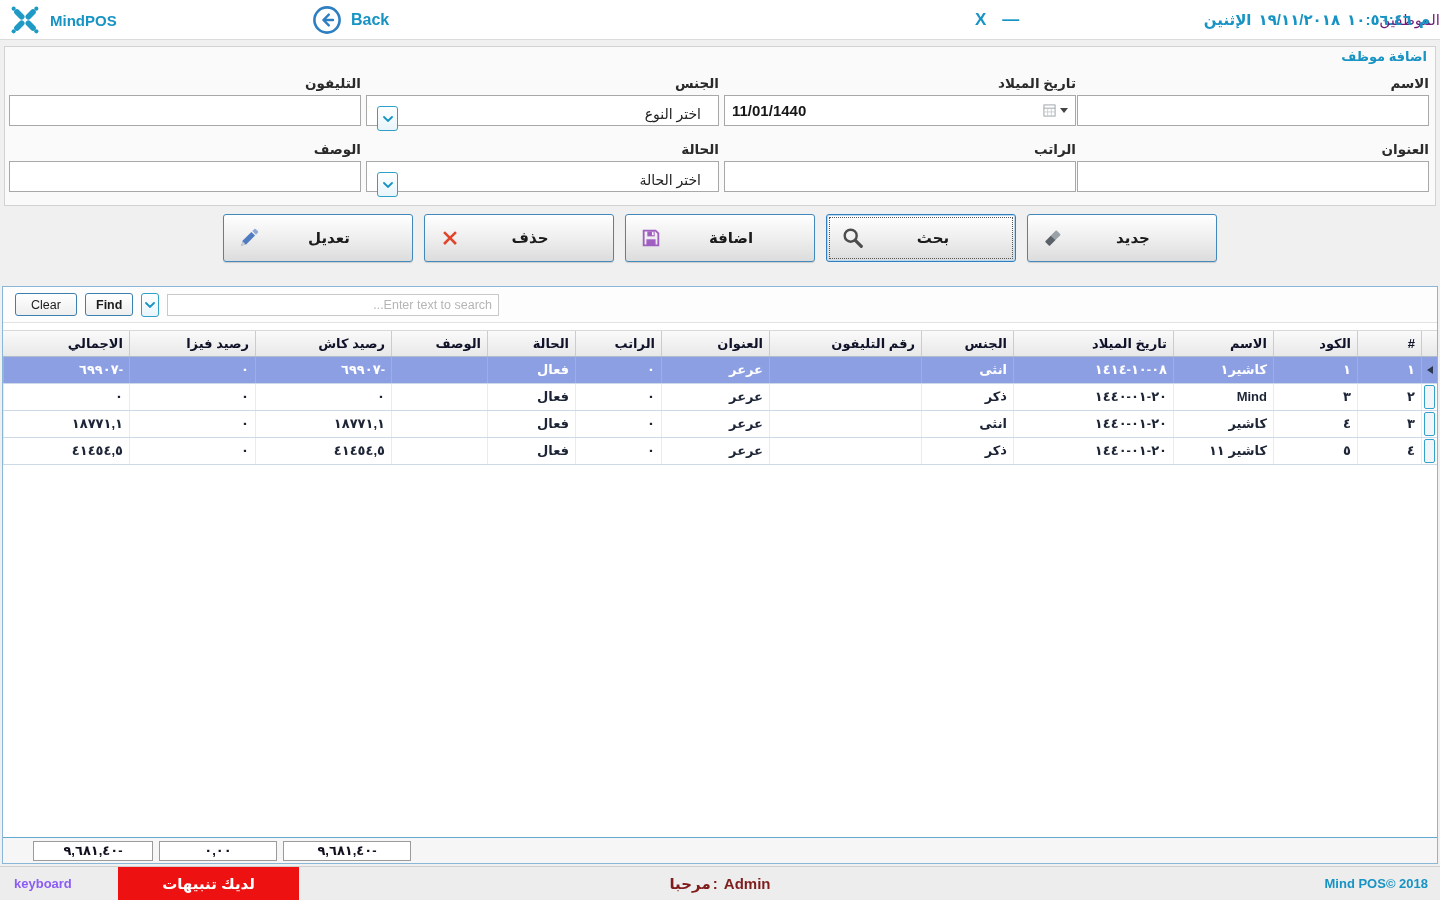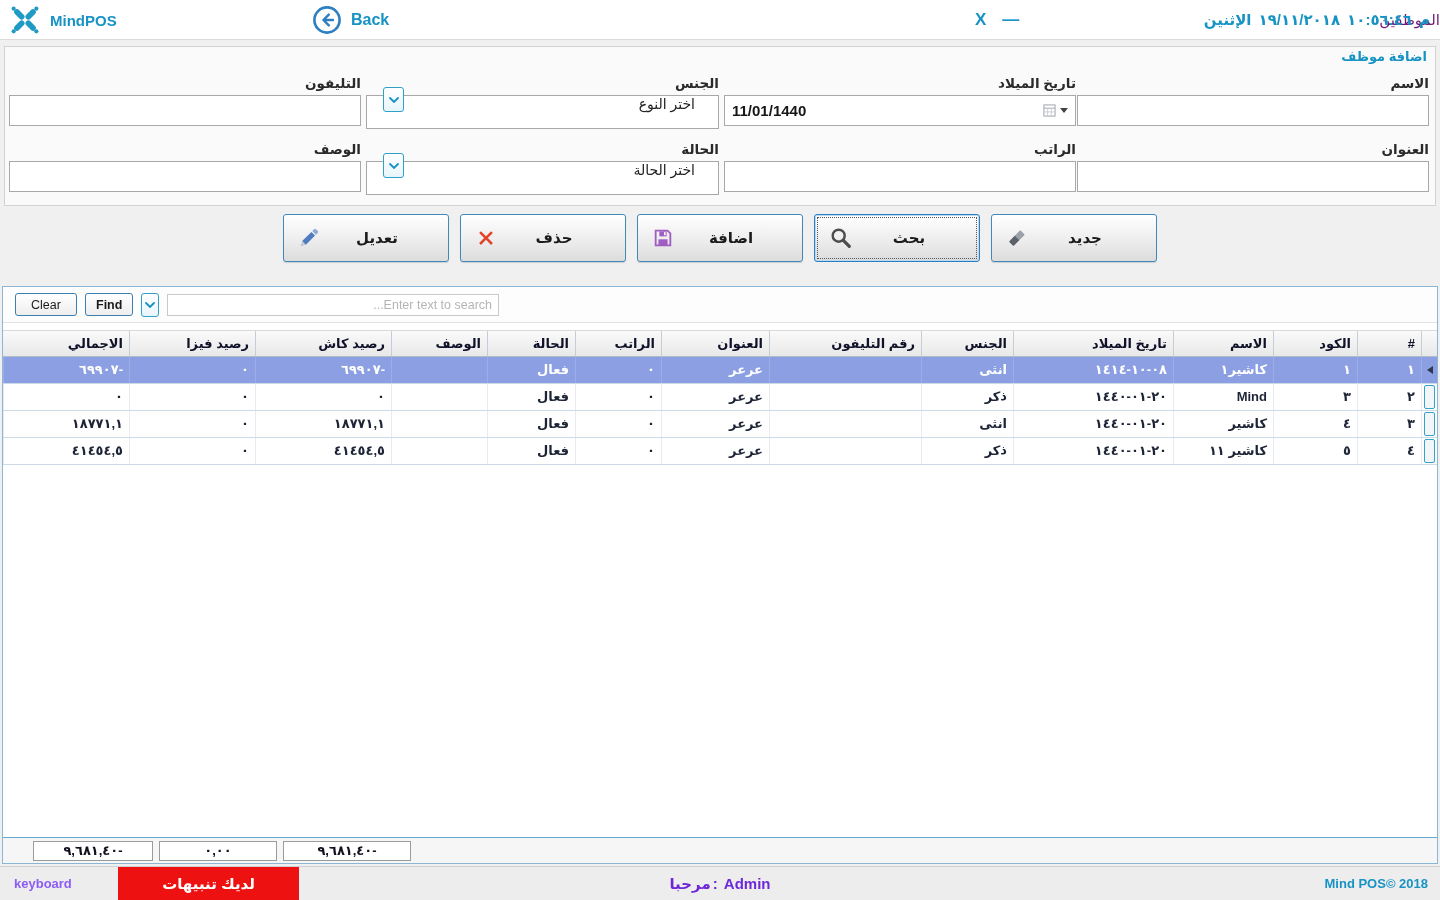--- a/index.html
+++ b/index.html
@@ -35,28 +35,28 @@
   .fg-c3 { left:361px; width:353px; } .fg-c4 { left:4px; width:352px; }
   .fg-r1 { top:28px; } .fg-r2 { top:94px; }
   .flabel { text-align:right; font-size:13.5px; font-weight:bold; color:#2a2a2a; height:20px; padding-left:4px; }
   .tb { height:31px; background:#fff; border:1px solid #a8a8a8; width:100%; }
   input.tb { font:inherit; padding:0 6px; direction:rtl; }
   .date-field { display:flex; align-items:center; justify-content:space-between; padding:0 7px; }
   .date-val { direction:ltr; unicode-bidi:bidi-override; font-size:15px; font-weight:bold; color:#161616; }
   .cal-wrap { display:flex; align-items:center; gap:4px; }
   .caret-down { width:0; height:0; border-left:4px solid transparent; border-right:4px solid transparent;
     border-top:5px solid #444; }
-  .combo { display:flex; align-items:flex-end; padding:16px; }
+  .combo { display:flex; align-items:flex-start; padding:10px; }
   .dd-btn { width:21px; height:25px; border:1px solid #2fa0c8; border-radius:3px; cursor:default;
     background:linear-gradient(#ffffff,#e8f5fb); display:flex; align-items:center; justify-content:center; padding:0; }
   .combo-val { flex:1; text-align:right; padding-left:6px; padding-right:7px; font-size:14px; color:#222; direction:rtl; }
 
   
   .actions { position:absolute; top:214px; left:0; width:1440px; display:flex; justify-content:center; gap:11px; }
-  .action-btn { width:166px; height:48px; border:1px solid #4288bb; border-radius:3px; cursor:default;
+  .action-btn { width:190px; height:48px; border:1px solid #4288bb; border-radius:3px; cursor:default;
     background:linear-gradient(#ffffff,#ededed 55%,#dcdcdc); display:flex; align-items:center; padding:0 14px;
     box-shadow:0 1px 1px rgba(0,0,0,.15); font-family:inherit; }
   .action-btn.focused { outline:1px dotted #555; outline-offset:-4px; border-color:#2d7fc1;
     box-shadow:0 0 0 1px #bcd8ee inset; }
   .action-label { flex:1; text-align:center; font-size:15px; font-weight:bold; color:#1b1b1b; direction:rtl; }
 
   
   .grid-panel { position:absolute; left:2px; top:286px; width:1436px; height:578px; background:#fff;
     border:1px solid #8ab6d8; }
   .finder-row { height:36px; display:flex; align-items:center; gap:8px; padding:0 12px;
@@ -97,21 +97,21 @@
     text-align:center; font-size:13px; font-weight:bold; color:#10101f;margin-left:26px; }
   .sum-total { left:4px; width:120px; } .sum-visa { left:130px; width:118px; } .sum-cash { left:254px; width:128px; }
 
   
   .statusbar { position:absolute; left:0; top:866px; width:1440px; height:34px; background:#ededed;
     border-top:1px solid #cfcfcf; }
   .kb-label { position:absolute; left:14px; top:0; line-height:33px; color:#8b5cf6; font-weight:bold; font-size:13px; }
   .alert-btn { position:absolute; left:118px; top:0; width:181px; height:34px; border:none;
     background:#ee1111; color:#fff; font-size:15px; font-weight:bold; font-family:inherit; }
   .welcome { position:absolute; left:0; top:0; width:1440px; text-align:center; line-height:33px;
-    color:#6d28d9; font-weight:bold; font-size:15px; direction:ltr; }
+    color:#7f1d1d; font-weight:bold; font-size:15px; direction:ltr; }
   .welcome span { margin:0 1px; }
   .copyright { position:absolute; right:12px; top:0; line-height:33px; color:#1793c4; font-weight:bold; font-size:13px; }
 </style>
 </head>
 <body>
 
 <div class="window">
 
   <header class="titlebar">
     <div class="brand">

